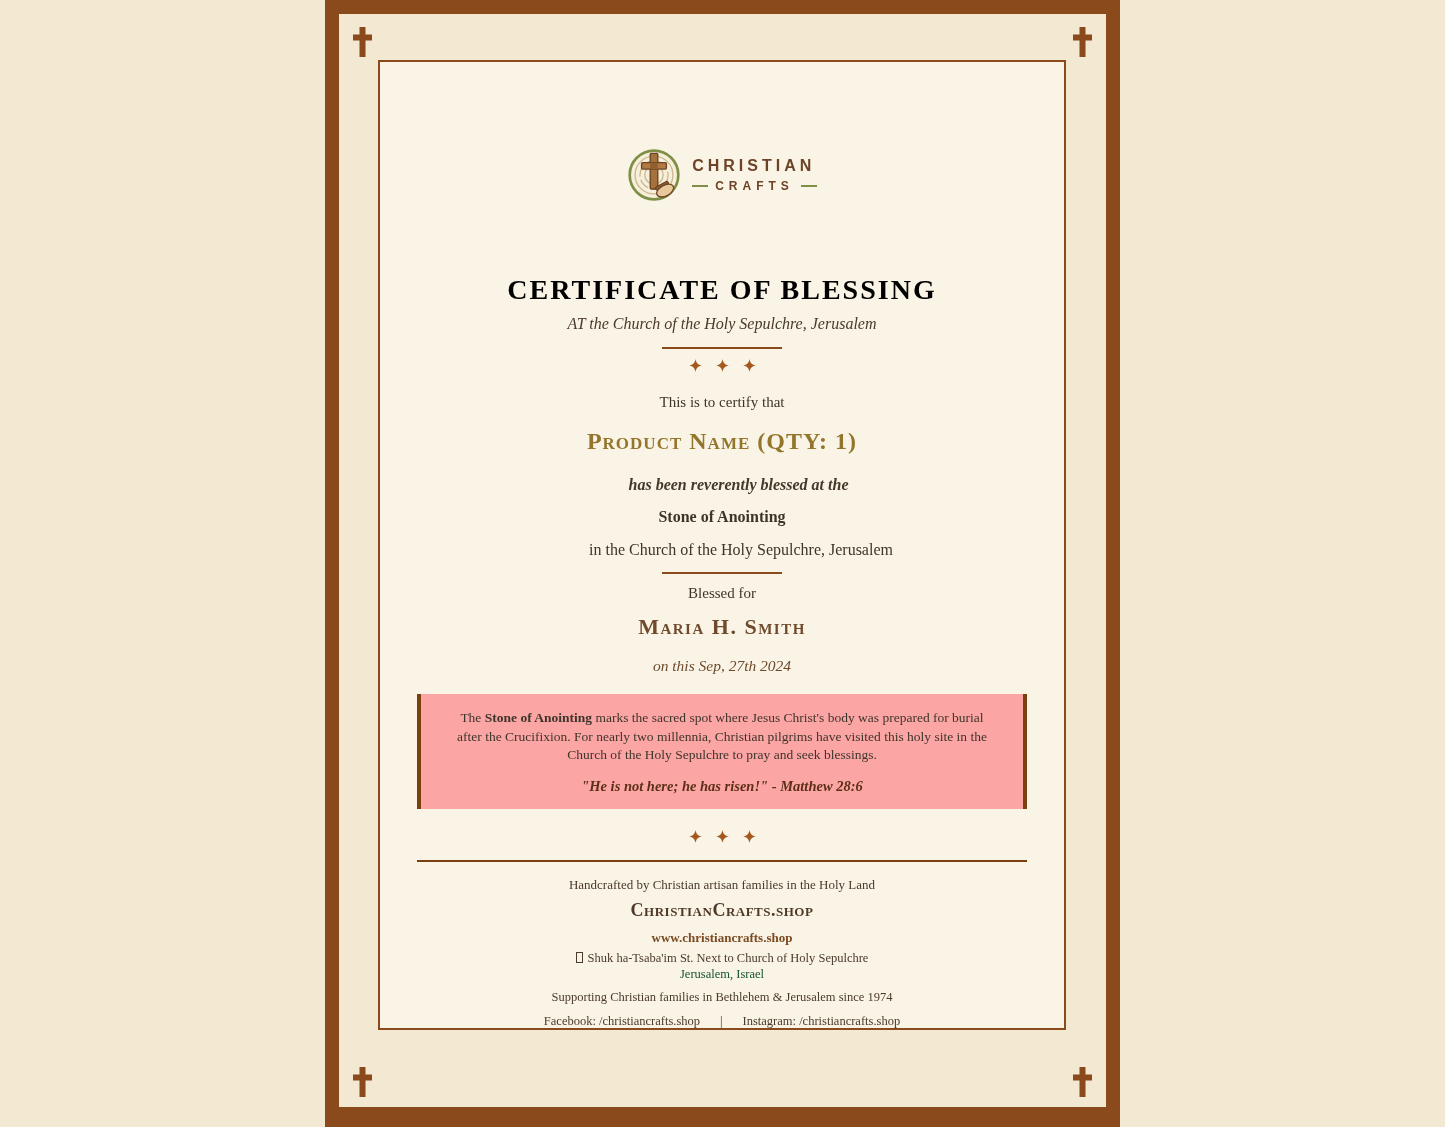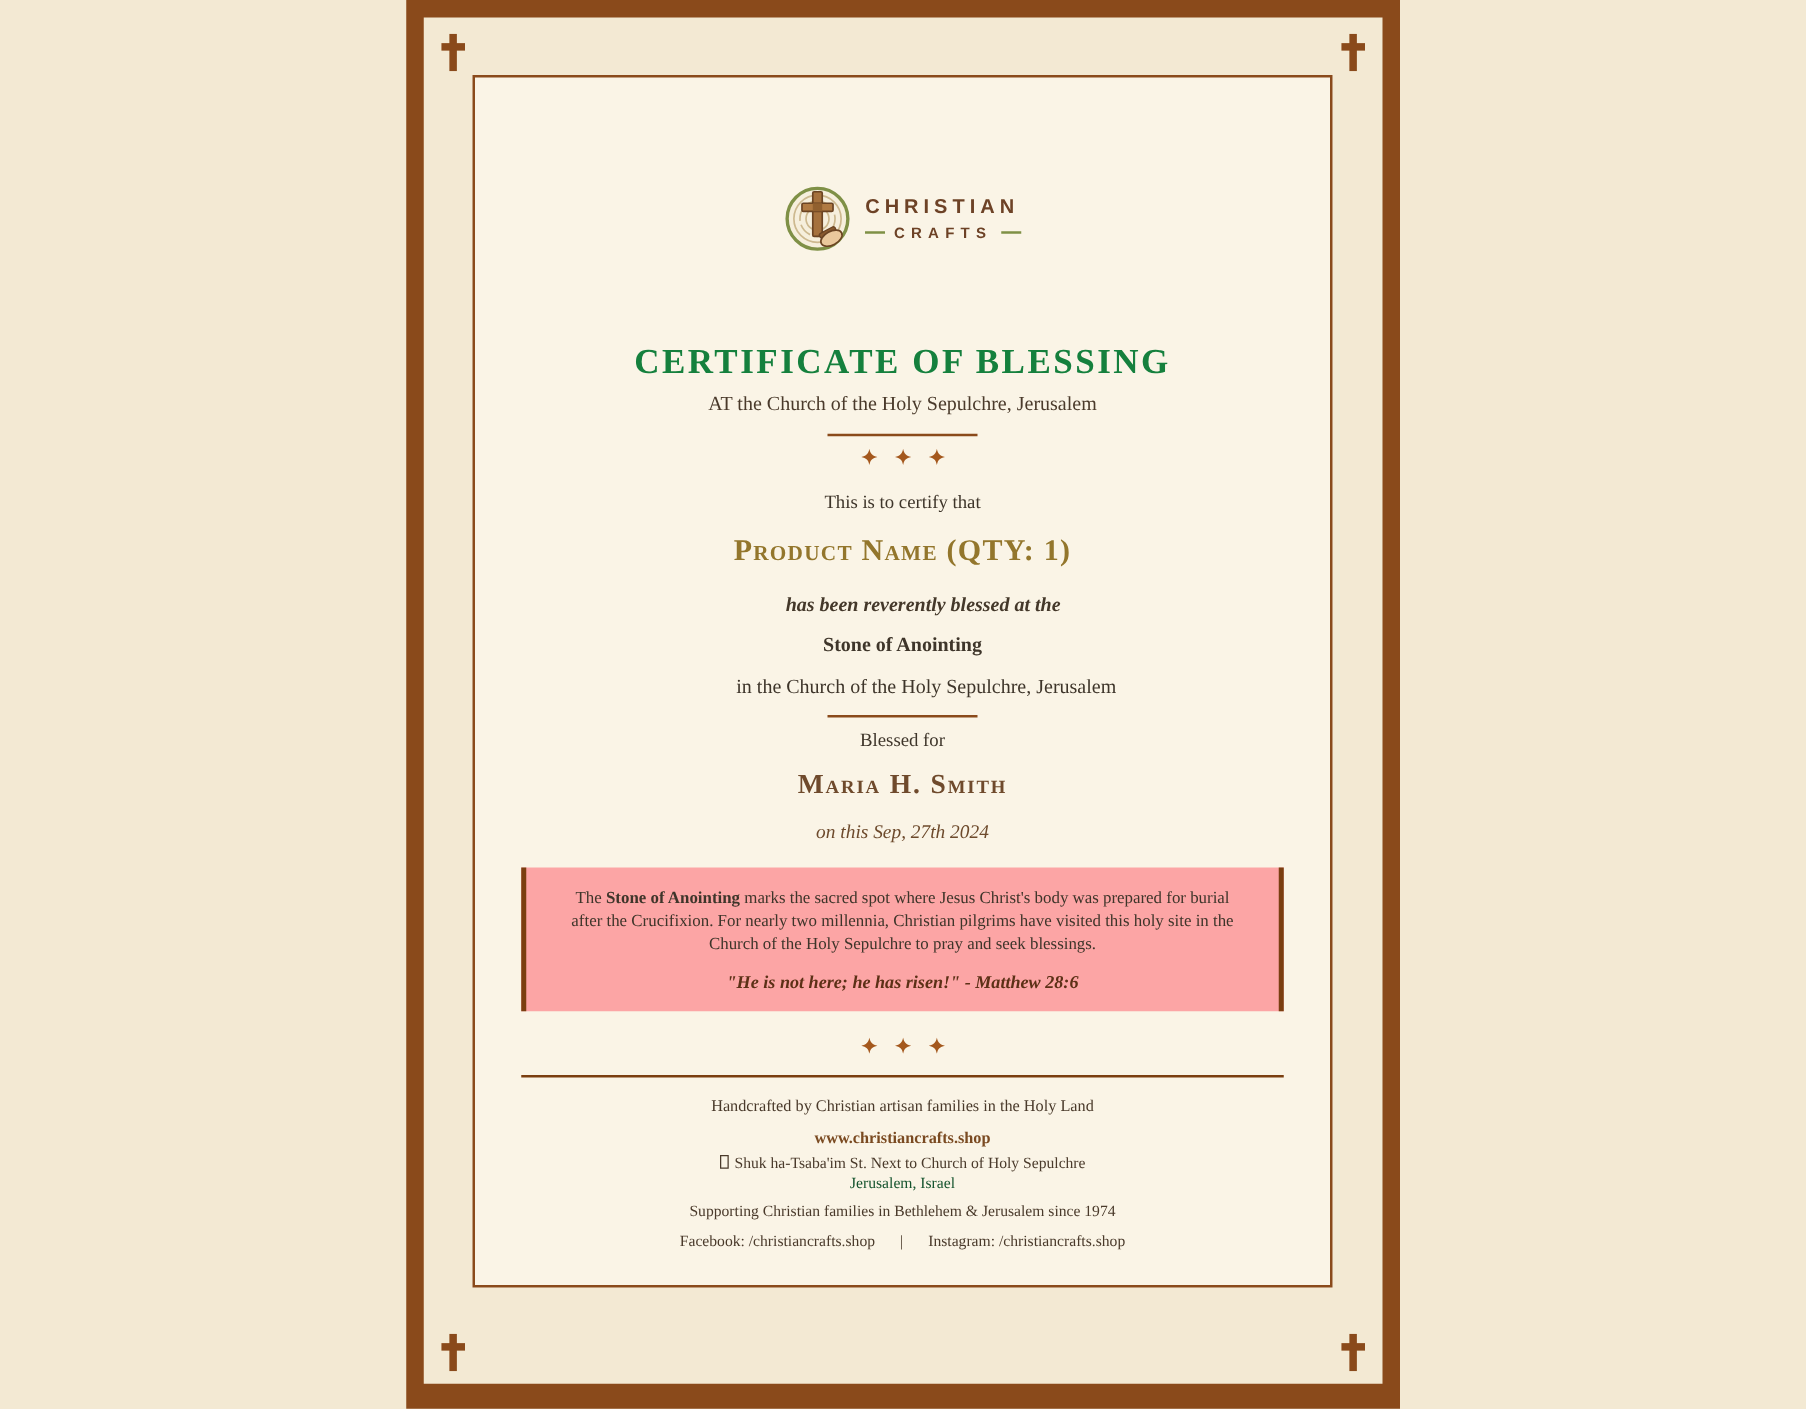--- a/index.html
+++ b/index.html
@@ -31,22 +31,22 @@
     text-align:center;
   }
   
   .logo-block { margin-top:86px; display:flex; align-items:center; justify-content:center; gap:11px; }
   .logo-text { text-align:left; font-family:"Liberation Sans","DejaVu Sans",sans-serif; color:#6d4226; }
   .brand-top { font-size:16px; font-weight:bold; letter-spacing:4px; }
   .brand-bottom-row { display:flex; align-items:center; gap:7px; margin-top:4px; }
   .brand-bottom { font-size:12px; font-weight:bold; letter-spacing:5px; color:#6d4226; }
   .brand-dash { display:inline-block; width:16px; height:2px; background:#7f9046; }
   
-  .title { margin-top:72px; font-size:28px; font-weight:bold; letter-spacing:2px; color:#15803d; }
-  .subtitle { margin-top:9px; font-size:16px; color:#4a3a2b; }
+  .title { margin-top:72px; font-size:28px; font-weight:bold; letter-spacing:2px; color:#000000; }
+  .subtitle { margin-top:9px; font-size:16px; font-style:italic; color:#4a3a2b; }
   .divider { width:120px; height:2px; background:#8a4a1b; margin:14px auto 0; }
   .stars { margin-top:10px; display:flex; justify-content:center; gap:14px; }
   .certify { margin-top:22px; font-size:15px; }
   .product-name { margin-top:17px; font-size:24px; font-weight:bold; font-variant:small-caps; letter-spacing:1px; color:#93762c; }
   .blessed-line { margin-top:21px; font-size:16px; font-weight:bold; font-style:italic; color:#44382a;padding-left:33px; }
   .stone-line { margin-top:14px; font-size:16px; font-weight:bold; }
   .church-line { margin-top:15px; font-size:16px;padding-left:38px; }
   .divider2 { margin-top:13px; }
   .blessed-for { margin-top:11px; font-size:15px; }
   .recipient { margin-top:12px; font-size:22px; font-weight:bold; font-variant:small-caps; letter-spacing:1.5px; color:#6f4a2c; }
@@ -163,20 +163,21 @@
           <path d="M6.5,0 C7.2,4 9,5.8 13,6.5 C9,7.2 7.2,9 6.5,13 C5.8,9 4,7.2 0,6.5 C4,5.8 5.8,4 6.5,0 Z" fill="#a4581d"></path>
         </svg>
       <svg width="13" height="13" viewBox="0 0 13 13">
           <path d="M6.5,0 C7.2,4 9,5.8 13,6.5 C9,7.2 7.2,9 6.5,13 C5.8,9 4,7.2 0,6.5 C4,5.8 5.8,4 6.5,0 Z" fill="#a4581d"></path>
         </svg>
     </div>
 
     <hr class="footer-hr">
 
     <div class="handcrafted">Handcrafted by Christian artisan families in the Holy Land</div>
+    <div class="footer-brand">ChristianCrafts.shop</div>
     <div class="website">www.christiancrafts.shop</div>
     <div class="addr1"><span class="tofu"></span><span>Shuk ha-Tsaba'im St. Next to Church of Holy Sepulchre</span></div>
     <div class="addr2">Jerusalem, Israel</div>
     <div class="supporting">Supporting Christian families in Bethlehem &amp; Jerusalem since 1974</div>
     <div class="social">
       <span>Facebook: /christiancrafts.shop</span>
       <span>|</span>
       <span>Instagram: /christiancrafts.shop</span>
     </div>
 

